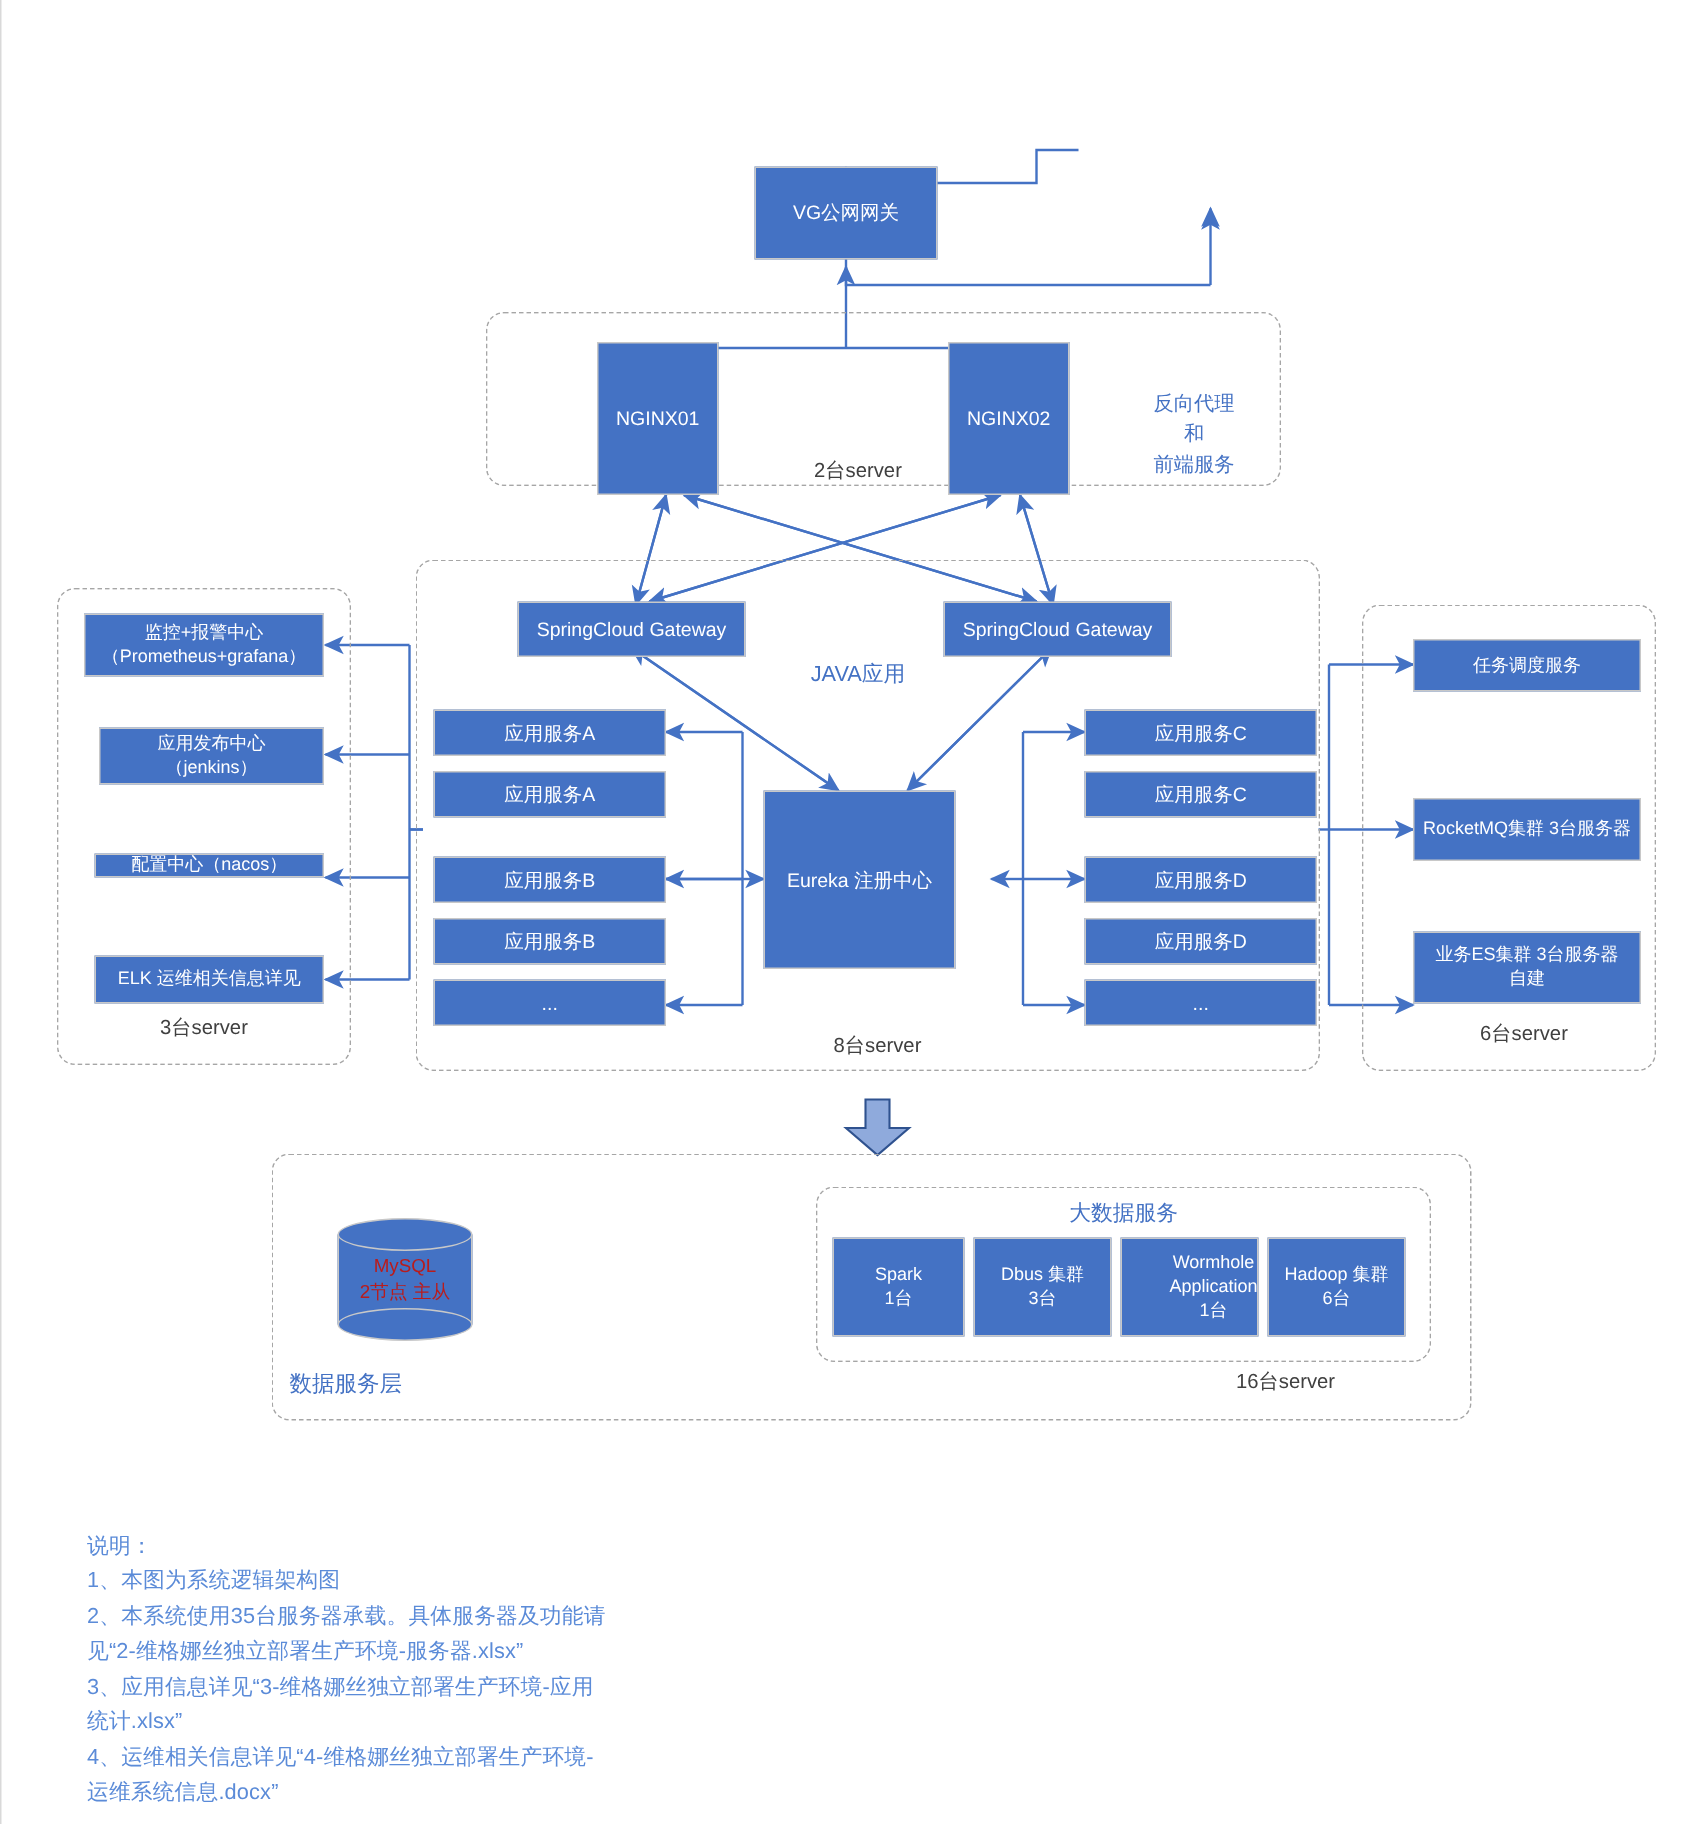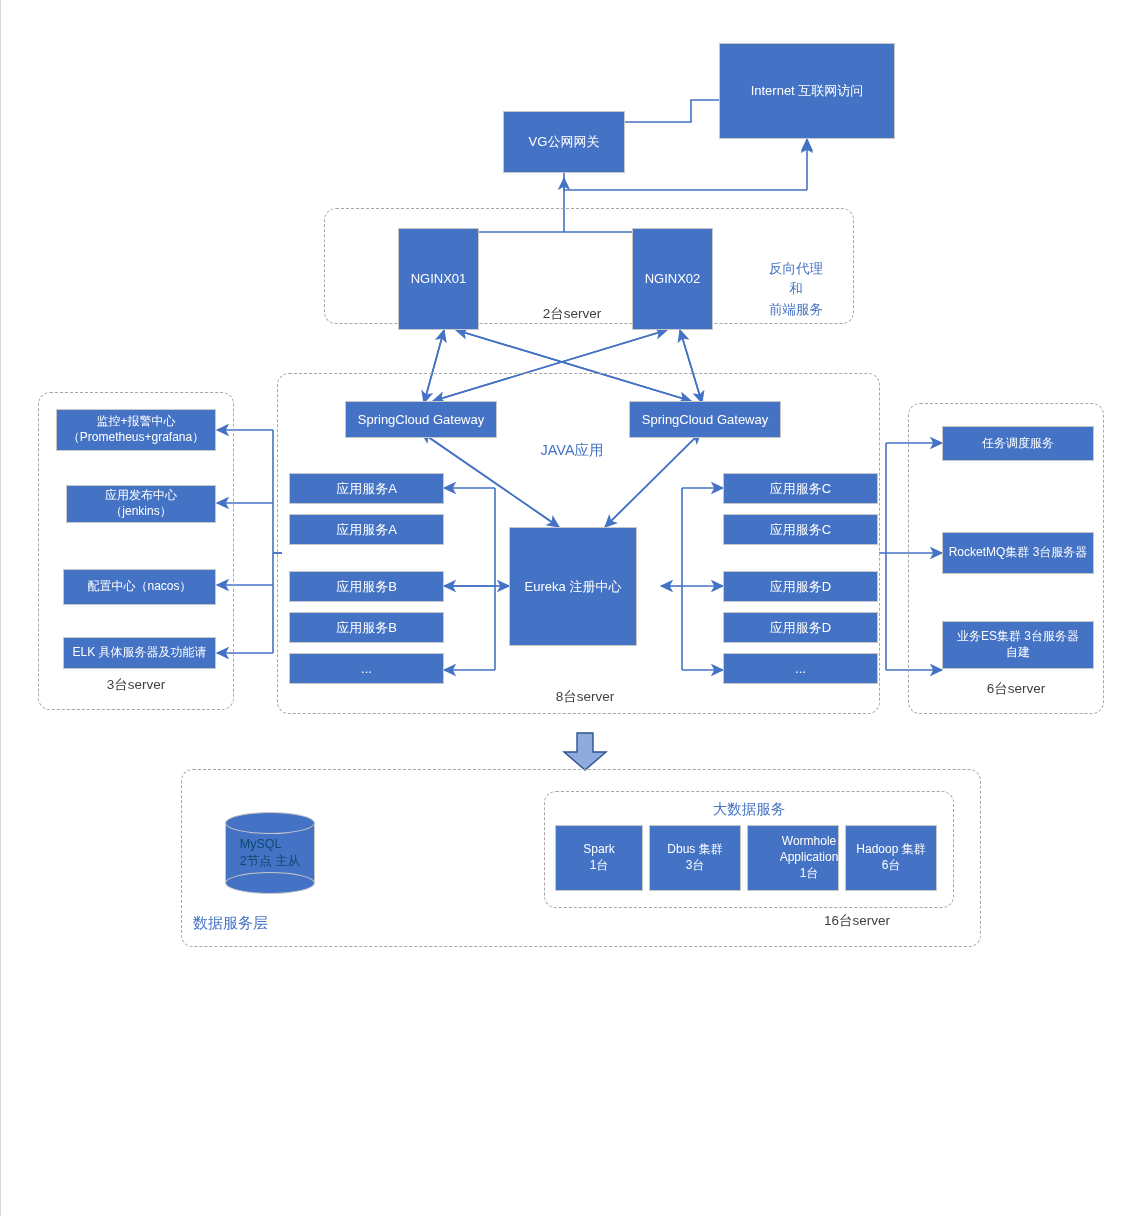--- a/index.html
+++ b/index.html
@@ -78,21 +78,21 @@
     left:0;right:0;bottom:0;height:22px;
     background:#4472C4;
     border:1px solid #c8c8c8;
     border-radius:50%;
     box-sizing:border-box;
   }
   .cyl .txt{
     position:absolute;
     left:0;right:0;top:0;bottom:0;
     display:flex;align-items:center;justify-content:center;
-    color:#0c4a6e;font-size:12.5px;line-height:1.35;
+    color:#b91c1c;font-size:12.5px;line-height:1.35;text-align:center;
     white-space:pre-line;
     z-index:3;
   }
   .notes{
     position:absolute;
     color:#5B8BD8;
     font-size:14.5px;
     line-height:1.62;
     white-space:pre-line;
     letter-spacing:.1px;
@@ -169,21 +169,20 @@
       <path d="M885,553 L941,553" marker-end="url(#ah)"></path>
       <path d="M885,670 L941,670" marker-end="url(#ah)"></path>
       <path d="M878,553 L885,553"></path>
     </g>
   </svg>
 
   <svg class="arrowblock" style="left:561px;top:732px;" width="46" height="40" viewBox="0 0 46 40">
     <path d="M15,1 L31,1 L31,20 L44,20 L23,38 L2,20 L15,20 Z" fill="#8FAADC" stroke="#2F528F" stroke-width="1.4" stroke-linejoin="miter"></path>
   </svg>
 
-  <div class="box" style="left:718px;top:43px;width:176px;height:96px;">Internet 互联网访问</div>
 
   <div class="box" style="left:502px;top:111px;width:122px;height:62px;">VG公网网关</div>
 
   <div class="dash round" style="left:323px;top:208px;width:530px;height:116px;"></div>
   <div class="box" style="left:397px;top:228px;width:81px;height:102px;">NGINX01</div>
   <div class="box" style="left:631px;top:228px;width:81px;height:102px;">NGINX02</div>
   <div class="lbl dark" style="left:500px;top:305px;width:142px;">2台server</div>
   <div class="lbl" style="left:740px;top:235px;width:110px;line-height:1.5;margin-top:24px;">反向代理
 和
 前端服务</div>
@@ -209,22 +208,22 @@
   <div class="box" style="left:722px;top:612px;width:155px;height:31px;">应用服务D</div>
   <div class="box" style="left:722px;top:653px;width:155px;height:31px;">...</div>
 
   <div class="lbl dark" style="left:514px;top:688px;width:140px;">8台server</div>
 
   <div class="dash round" style="left:37px;top:392px;width:196px;height:318px;"></div>
   <div class="box small" style="left:55px;top:409px;width:160px;height:42px;white-space:pre-line;">监控+报警中心
 （Prometheus+grafana）</div>
   <div class="box small" style="left:65px;top:485px;width:150px;height:38px;white-space:pre-line;">应用发布中心
 （jenkins）</div>
-  <div class="box small" style="left:62px;top:569px;width:153px;height:36px;">配置中心（nacos）</div>
-  <div class="box small" style="left:62px;top:637px;width:153px;height:32px;">ELK 具体服务器及功能请</div>
+  <div class="box small" style="left:62px;top:569px;width:153px;height:16px;">配置中心（nacos）</div>
+  <div class="box small" style="left:62px;top:637px;width:153px;height:32px;">ELK 运维相关信息详见</div>
   <div class="lbl dark" style="left:65px;top:676px;width:140px;">3台server</div>
 
   <div class="dash round" style="left:907px;top:403px;width:196px;height:311px;"></div>
   <div class="box small" style="left:941px;top:426px;width:152px;height:35px;">任务调度服务</div>
   <div class="box small" style="left:941px;top:532px;width:152px;height:42px;">RocketMQ集群 3台服务器</div>
   <div class="box small" style="left:941px;top:621px;width:152px;height:48px;white-space:pre-line;">业务ES集群 3台服务器
 自建</div>
   <div class="lbl dark" style="left:945px;top:680px;width:140px;">6台server</div>
 
   <div class="dash round" style="left:180px;top:769px;width:800px;height:178px;"></div>
@@ -248,14 +247,22 @@
   <div class="box small" style="left:648px;top:825px;width:92px;height:66px;white-space:pre-line;">Dbus 集群
 3台</div>
   <div class="box small" style="left:746px;top:825px;width:92px;height:66px;white-space:pre-line;padding-left:36px;">Wormhole
 Application
 1台</div>
   <div class="box small" style="left:844px;top:825px;width:92px;height:66px;white-space:pre-line;">Hadoop 集群
 6台</div>
 
   <div class="lbl dark" style="left:756px;top:912px;width:200px;text-align:center;">16台server</div>
 
+  <div class="notes" style="left:57px;top:1020px;width:480px;">说明：
+1、本图为系统逻辑架构图
+2、本系统使用35台服务器承载。具体服务器及功能请
+见“2-维格娜丝独立部署生产环境-服务器.xlsx”
+3、应用信息详见“3-维格娜丝独立部署生产环境-应用
+统计.xlsx”
+4、运维相关信息详见“4-维格娜丝独立部署生产环境-
+运维系统信息.docx”</div>
 
 </div>
 
 </body></html>

